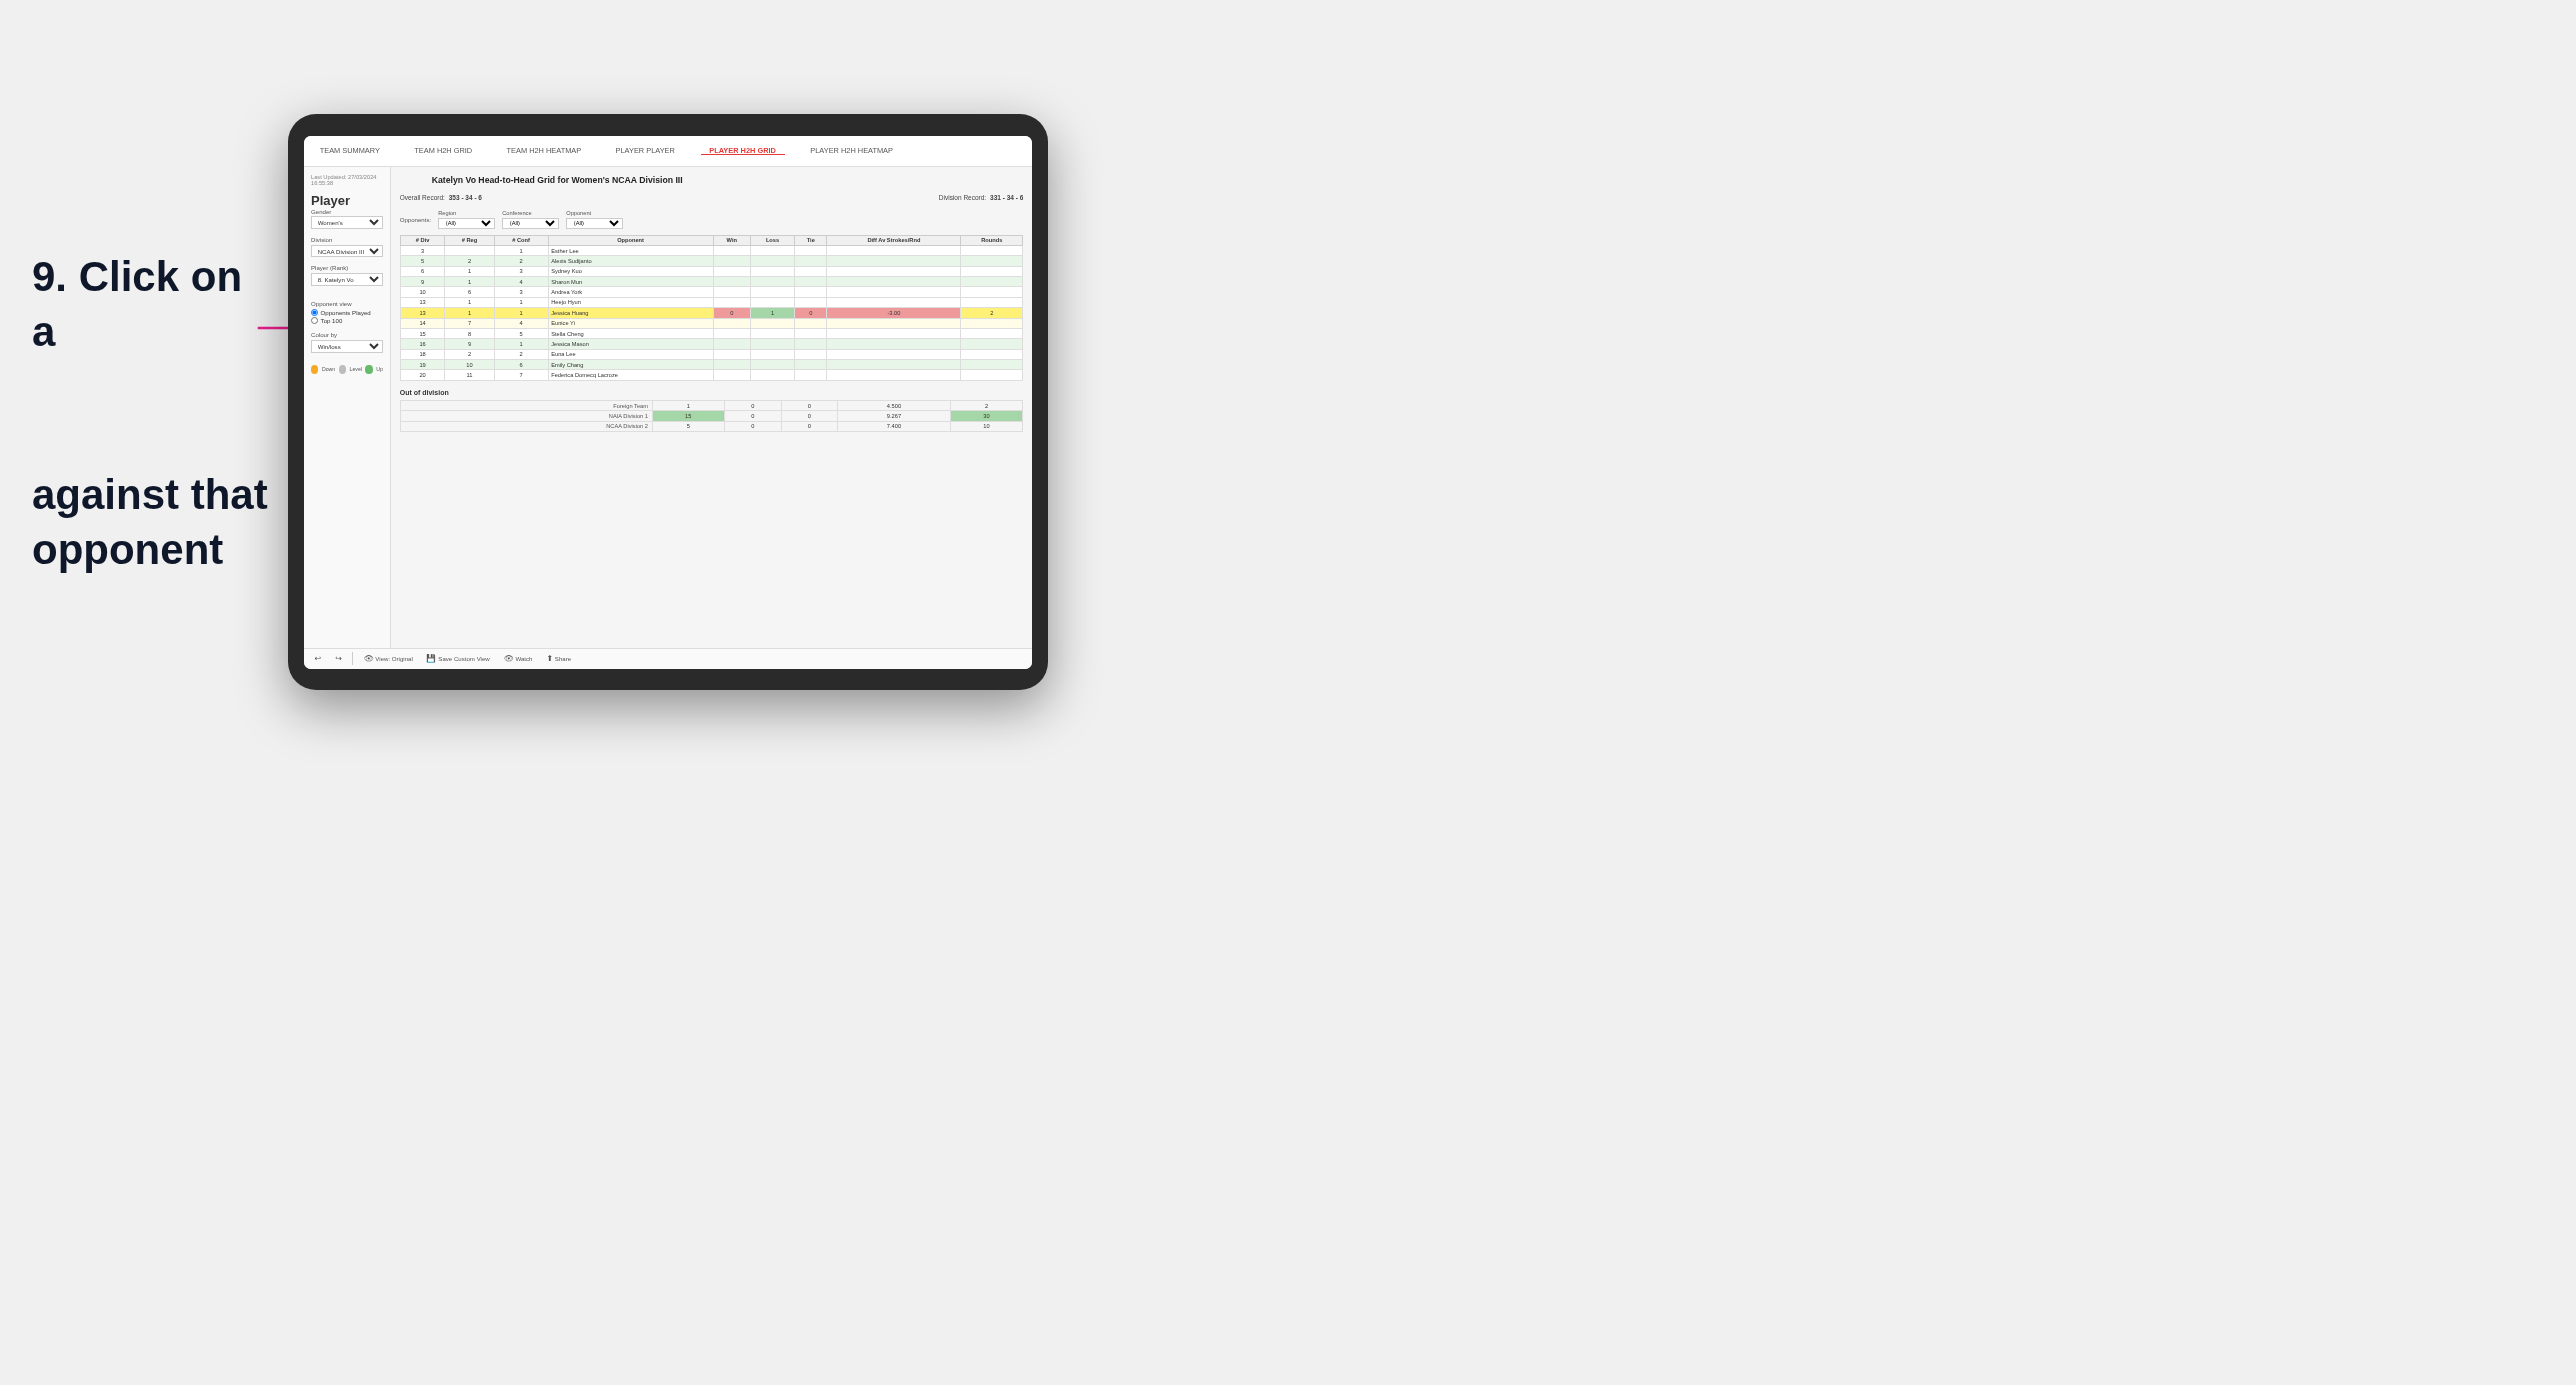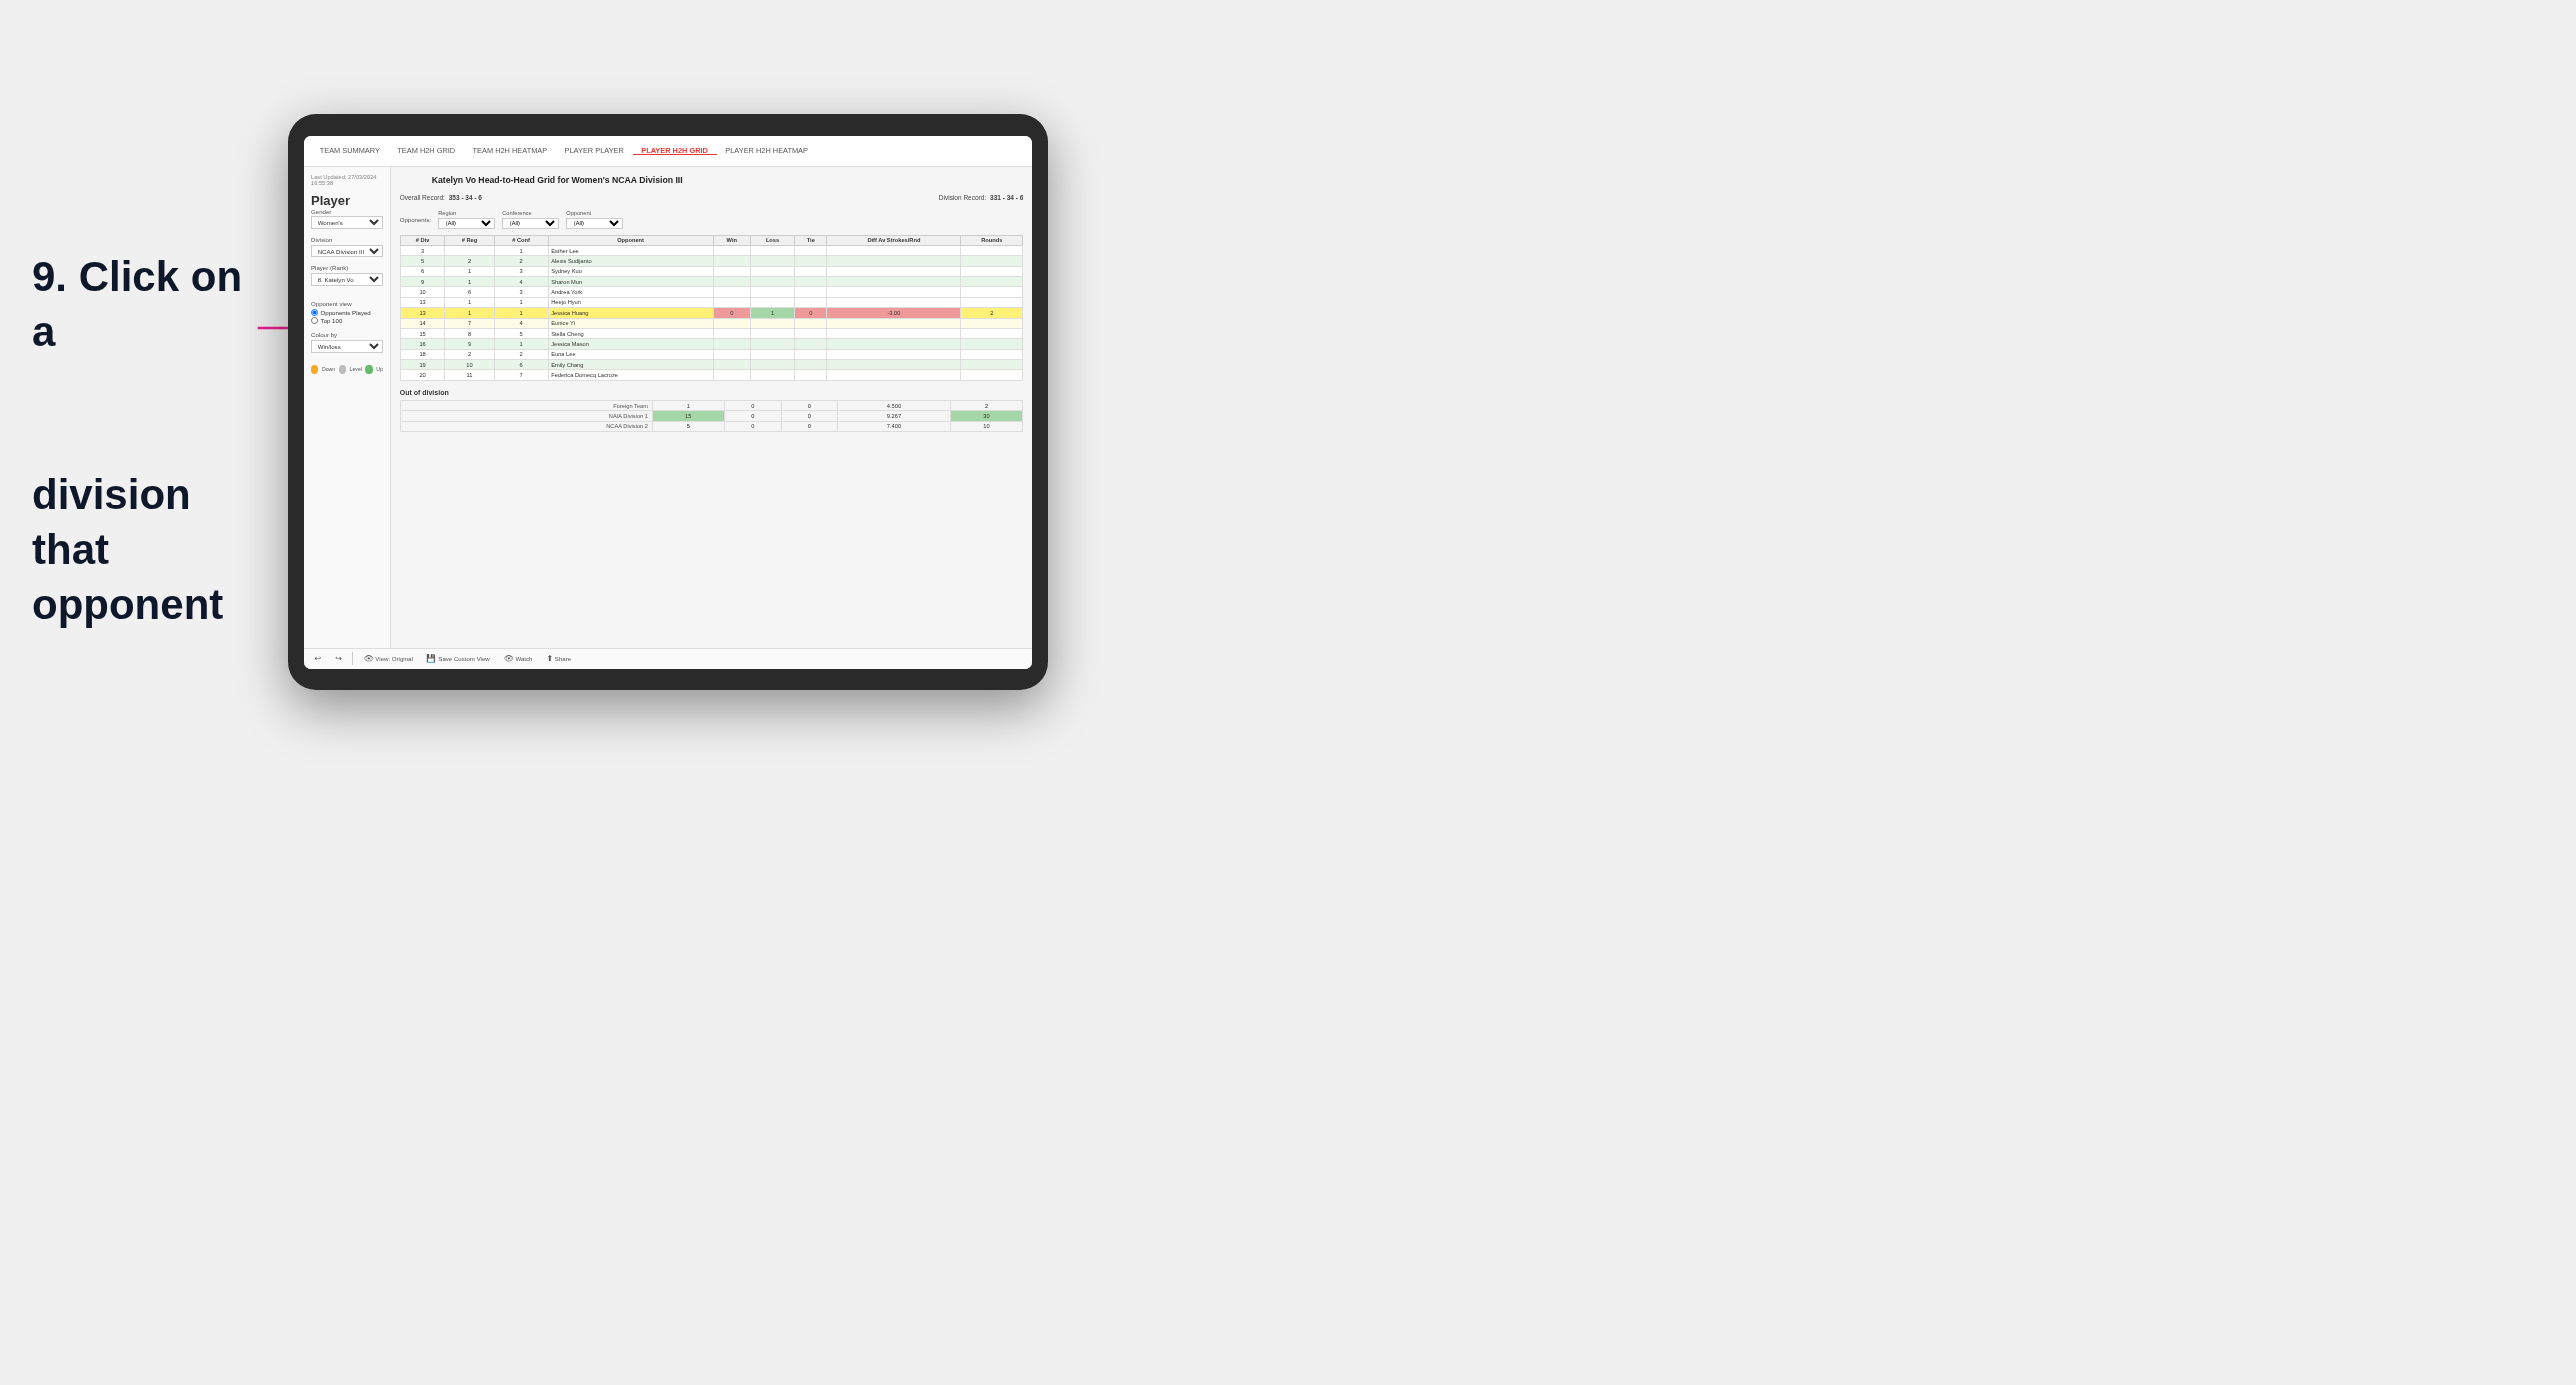--- a/index.html
+++ b/index.html
@@ -95,21 +95,21 @@
       font-size: 7.9px;
       color: #444;
       cursor: pointer;
     }
 
     
     .sub-nav {
       background: #fff;
       border-bottom: 1.7px solid #ddd;
       display: flex;
-      gap: 0;
+      gap: 17px;
       height: 31px;
       flex-shrink: 0;
       padding: 12px 7px;
     }
 
     .sub-tab {
       font-size: 7.4px;
       color: #555;
       padding: 0 8.7px;
       display: flex;
@@ -398,21 +398,21 @@
     }
   </style>
 </head>
 <body>
 
 <div class="annotation-text">
   <span>9.</span>
   <span>Click on a</span><br>
   <br>
   <br>
-  <span>division that</span><br>
+  <span>against that</span><br>
   <span>opponent</span>
 </div>
 
 <svg class="pink-arrow-svg" viewBox="0 0 380 80" xmlns="http://www.w3.org/2000/svg">
   <defs>
     <marker id="arrowhead" markerWidth="8" markerHeight="6" refX="8" refY="3" orient="auto">
       <polygon points="0 0, 8 3, 0 6" fill="#e91e8c"></polygon>
     </marker>
   </defs>
   <line x1="10" y1="40" x2="360" y2="40" stroke="#e91e8c" stroke-width="3" marker-end="url(#arrowhead)"></line>

